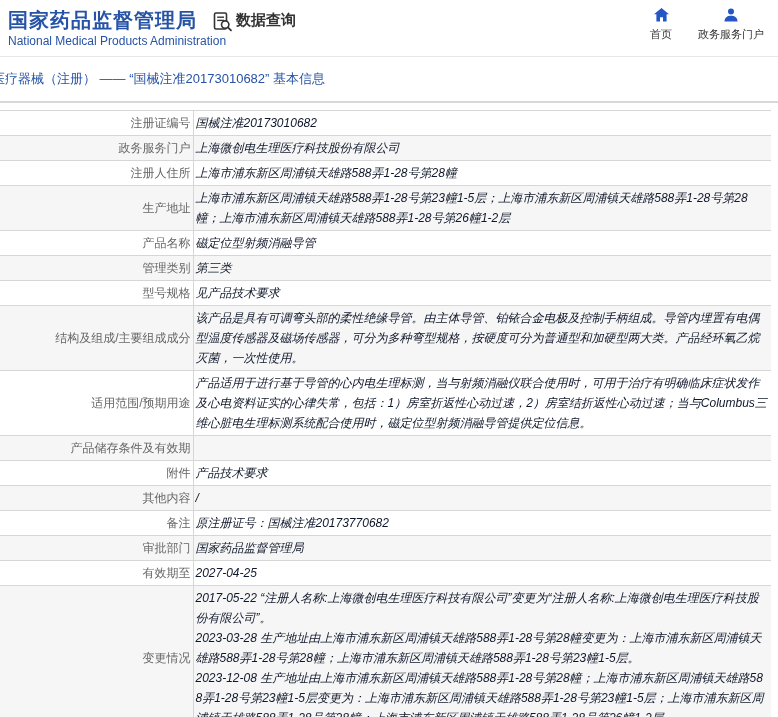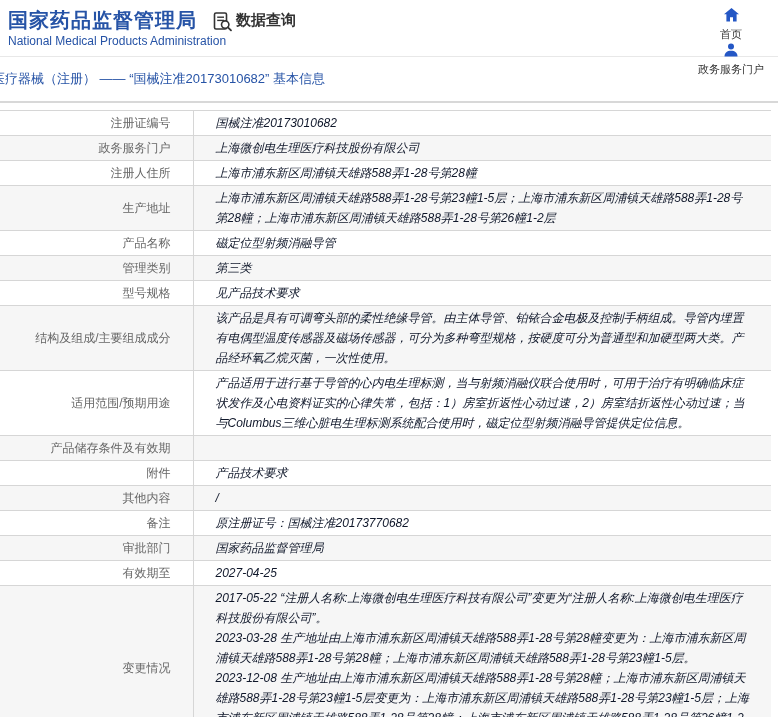--- a/index.html
+++ b/index.html
@@ -48,21 +48,21 @@
     font-weight: bold;
     color: #333;
     cursor: pointer;
     white-space: nowrap;
   }
   .top-links {
     position: absolute;
     right: 14px;
     top: 7px;
     display: flex;
-    flex-direction: column;
+    gap: 26px;
   }
   .top-link {
     display: flex;
     flex-direction: column;
     align-items: center;
     gap: 4px;
     font-size: 11px;
     color: #333;
     cursor: pointer;
     white-space: nowrap;
@@ -92,21 +92,21 @@
   table.info {
     width: 100%;
     border-collapse: collapse;
     table-layout: fixed;
   }
   table.info tr:nth-child(even) { background: #f6f6f6; }
   table.info td {
     border-top: 1px solid #d6d6d6;
     font-size: 12px;
     line-height: 20px;
-    padding: 2px 22px;
+    padding: 2px 2px;
     vertical-align: middle;
     word-break: break-all;
   }
   table.info tr:last-child td { border-bottom: 1px solid #d6d6d6; }
   td.label {
     width: 193px;
     text-align: right;
     color: #666;
     border-right: 1px solid #d6d6d6;
     padding-right: 12px;

